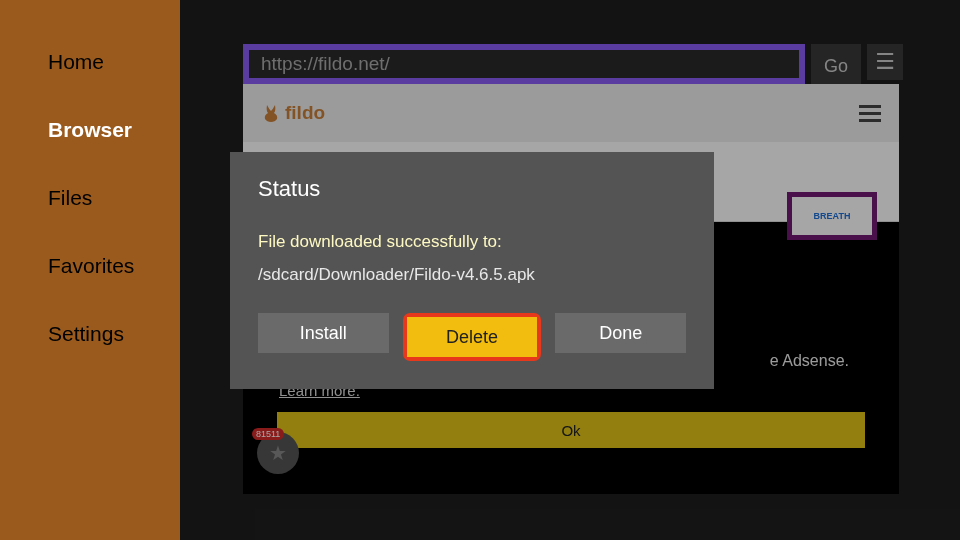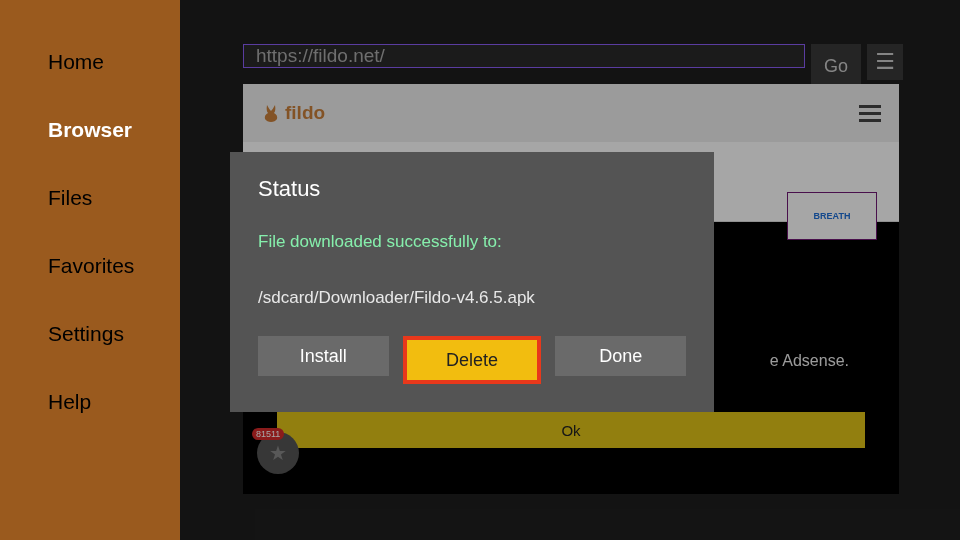--- a/index.html
+++ b/index.html
@@ -37,23 +37,23 @@
   }
   .url-row {
     position: absolute;
     left: 63px; top: 44px;
     width: 660px;
     display: flex;
     gap: 6px;
   }
   .url-input {
     flex: 1;
-    height: 24px;
+    height: 40px;
     background: #2a2a2a;
-    border: 1px solid #8b5cf6;
+    border: 6px solid #8b5cf6;
     color: #aaa;
     font-size: 19px;
     padding: 0 12px;
   }
   .go-btn {
     width: 50px; height: 45px;
     background: #3a3a3a;
     color: #ccc;
     font-size: 18px;
     display: flex; align-items: center; justify-content: center;
@@ -102,21 +102,21 @@
   .content-top {
     height: 80px;
     background: #fff;
     border-bottom: 1px solid #ddd;
   }
   .blur-block {
     position: absolute;
     right: 22px; top: 50px;
     width: 90px; height: 48px;
     background: #fff;
-    border: 1px solid #701a75;
+    border: 5px solid #701a75;
     display: flex;
     align-items: center;
     justify-content: center;
     color: #1e6fd8;
     font-size: 9px;
     font-weight: bold;
   }
   .adsense-text {
     position: absolute;
     right: 50px; top: 210px;
@@ -177,23 +177,23 @@
     width: 484px;
     background: #545454;
     padding: 24px 28px 28px 28px;
   }
   .dialog-title {
     color: #fff;
     font-size: 22px;
     margin-bottom: 30px;
   }
   .dialog-msg {
-    color: #86efac;
+    color: #fef9c3;
     font-size: 17px;
-    margin-bottom: 36px;
+    margin-bottom: 13px;
   }
   .dialog-path {
     color: #e8e8e8;
     font-size: 17px;
     margin-bottom: 28px;
   }
   .dialog-buttons {
     display: flex;
     gap: 14px;
   }
@@ -213,35 +213,34 @@
   .dbtn-yellow {
     background: #f2bd0f;
     color: #222;
     font-weight: 500;
   }
   .highlight-wrap {
     position: relative;
     flex: 1;
     padding: 4px;
     background: #e8381b;
-    border-radius: 0;
+    border-radius: 7px;
     display: flex;
     align-items: center;
   }
 </style>
 </head>
 <body>
 
 <div class="sidebar">
   <div class="sidebar-item">Home</div>
   <div class="sidebar-item active">Browser</div>
   <div class="sidebar-item">Files</div>
   <div class="sidebar-item">Favorites</div>
   <div class="sidebar-item">Settings</div>
-  <div class="sidebar-item">Help</div>
 </div>
 
 <div class="main">
   <div class="url-row">
     <input class="url-input" value="https://fildo.net/" style="">
     <div class="go-btn">Go</div>
     <div class="menu-btn">
       <span>☰</span>
     </div>
   </div>

